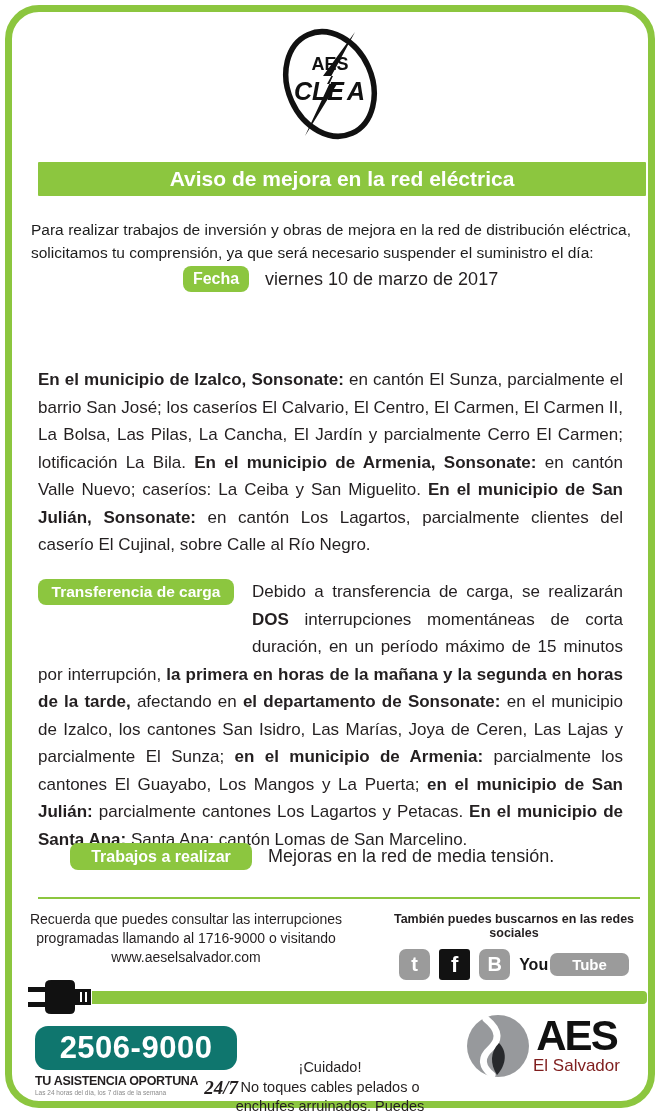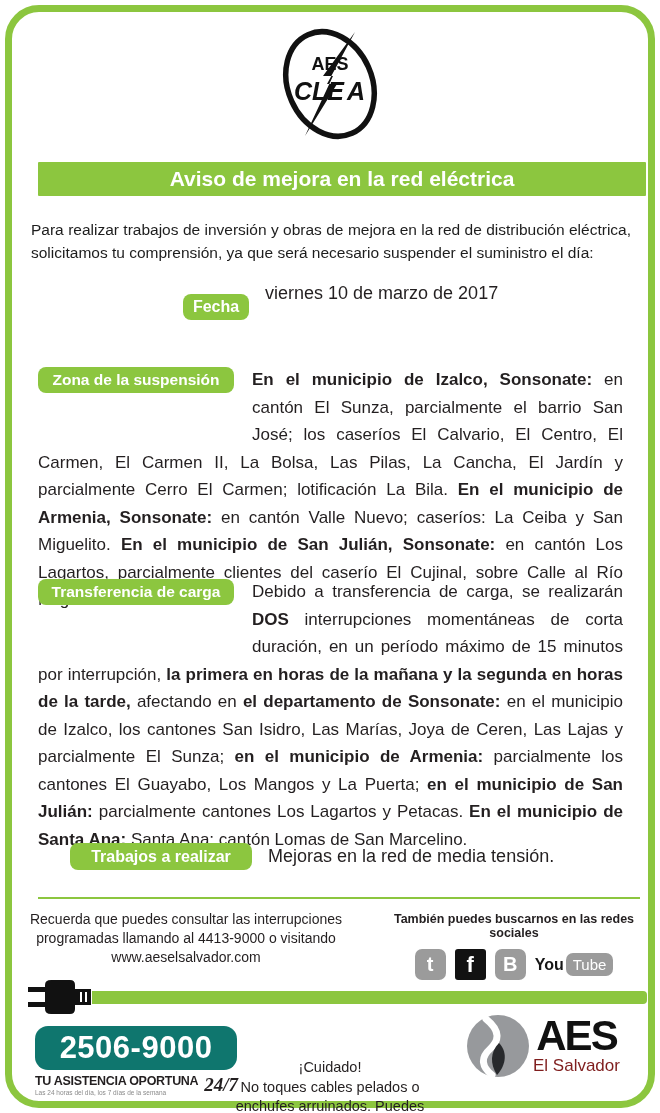--- a/index.html
+++ b/index.html
@@ -30,21 +30,21 @@
   .intro{
     position:absolute;top:202px;left:31px;width:600px;
     font-size:15.5px;line-height:23px;text-align:justify;color:#1d1d1d;
   }
 
   .badge{
     background:var(--green);color:#fff;font-weight:bold;border-radius:8px;
     display:inline-flex;align-items:center;justify-content:center;
     font-size:16px;flex:none;
   }
-  .badge.small{width:66px;height:26px;margin-top:28px;}
+  .badge.small{width:66px;height:26px;}
   .badge.wide{width:196px;height:26px;font-size:15.5px;}
   .badge.trab{width:182px;height:27px;font-size:16px;}
 
   .field-row{position:absolute;display:flex;align-items:center;}
   .row-fecha{top:266px;left:183px;}
   .row-hora{top:316px;left:183px;}
   .row-trabajos{top:843px;left:70px;}
   .field-value{margin-left:16px;font-size:18px;white-space:nowrap;}
 
   .richsection{
@@ -66,36 +66,36 @@
   .social-row{margin-top:9px;display:flex;justify-content:center;align-items:center;gap:9px;}
   .sq-icon{
     width:31px;height:31px;border-radius:7px;background:var(--gray-icon);
     color:#fff;font-weight:bold;font-size:20px;
     display:flex;align-items:center;justify-content:center;cursor:pointer;
   }
   .sq-icon.fb{background:#121212;border-radius:3px;font-size:22px;}
   .yt{display:flex;align-items:center;gap:2px;cursor:pointer;}
   .yt-you{font-weight:bold;font-size:16px;color:#161616;}
   .yt-tube{
-    background:var(--gray-icon);color:#fff;font-weight:normal;font-size:15px;
-    border-radius:7px;padding:3px 7px;
+    background:var(--gray-icon);color:#fff;font-weight:bold;font-size:15px;
+    border-radius:7px;padding:3px 22px;
   }
 
   
   .cable{position:absolute;top:991px;left:92px;right:13px;height:13px;background:var(--green);border-radius:0 4px 4px 0;}
   .plug-wrap{position:absolute;top:975px;left:28px;}
 
   
   .phone-block{position:absolute;top:1026px;left:35px;width:202px;}
   .phone-rect{
     background:#0f766e;border-radius:13px;height:44px;
     display:flex;align-items:center;justify-content:center;
     color:#fff;font-weight:bold;font-size:31px;letter-spacing:0.5px;
   }
-  .phone-tag-row{display:flex;align-items:center;margin-top:4px;}
+  .phone-tag-row{display:flex;align-items:flex-end;margin-top:4px;}
   .tag-col{display:flex;flex-direction:column;}
   .tagline{font-weight:bold;font-size:12.5px;letter-spacing:-0.3px;white-space:nowrap;}
   .subtext{font-size:6.5px;color:#8a8a8a;margin-top:1px;white-space:nowrap;}
   .badge247{font-weight:bold;font-style:italic;font-size:19px;line-height:0.9;margin-left:6px;font-family:Liberation Serif, serif;}
 
   .caution{
     position:absolute;top:1018px;left:222px;width:216px;
     text-align:center;font-size:14.5px;line-height:19.5px;margin-top:40px;
   }
 
@@ -124,41 +124,38 @@
 
   <p class="intro">Para realizar trabajos de inversión y obras de mejora en la red de distribución eléctrica, solicitamos tu comprensión, ya que será necesario suspender el suministro el día:</p>
 
   <div class="field-row row-fecha">
     <span class="badge small">Fecha</span>
     <span class="field-value">viernes 10 de marzo de 2017</span>
   </div>
 
 
   <div class="richsection sec-zona">
-    <span class="float-badge">
-      <span class="badge wide">Zona de la suspensión</span>
-    </span>
     <span><span style="font-weight: bold;">En el municipio de Izalco, Sonsonate: </span><span>en cantón El Sunza, parcialmente el barrio San José; los caseríos El Calvario, El Centro, El Carmen, El Carmen II, La Bolsa, Las Pilas, La Cancha, El Jardín y parcialmente Cerro El Carmen; lotificación La Bila. </span><span style="font-weight: bold;">En el municipio de Armenia, Sonsonate: </span><span>en cantón Valle Nuevo; caseríos: La Ceiba y San Miguelito. </span><span style="font-weight: bold;">En el municipio de San Julián, Sonsonate: </span><span>en cantón Los Lagartos, parcialmente clientes del caserío El Cujinal, sobre Calle al Río Negro.</span></span>
   </div>
 
   <div class="richsection sec-transf">
     <span class="float-badge">
       <span class="badge wide">Transferencia de carga</span>
     </span>
     <span><span>Debido a transferencia de carga, se realizarán </span><span style="font-weight: bold;">DOS </span><span>interrupciones momentáneas de corta duración, en un período máximo de 15 minutos por interrupción, </span><span style="font-weight: bold;">la primera en horas de la mañana y la segunda en horas de la tarde, </span><span>afectando en </span><span style="font-weight: bold;">el departamento de Sonsonate: </span><span>en el municipio de Izalco, los cantones San Isidro, Las Marías, Joya de Ceren, Las Lajas y parcialmente El Sunza; </span><span style="font-weight: bold;">en el municipio de Armenia: </span><span>parcialmente los cantones El Guayabo, Los Mangos y La Puerta; </span><span style="font-weight: bold;">en el municipio de San Julián: </span><span>parcialmente cantones Los Lagartos y Petacas. </span><span style="font-weight: bold;">En el municipio de Santa Ana: </span><span>Santa Ana; cantón Lomas de San Marcelino.</span></span>
   </div>
 
   <div class="field-row row-trabajos">
     <span class="badge trab">Trabajos a realizar</span>
     <span class="field-value">Mejoras en la red de media tensión.</span>
   </div>
 
   <div class="separator"></div>
 
-  <div class="footer-left">Recuerda que puedes consultar las interrupciones programadas llamando al 4413-9000 o visitando www.aeselsalvador.com</div>
+  <div class="footer-left">Recuerda que puedes consultar las interrupciones programadas llamando al 1716-9000 o visitando www.aeselsalvador.com</div>
 
   <div class="footer-right">
     <div class="social-title">También puedes buscarnos en las redes sociales</div>
     <div class="social-row">
       <span class="sq-icon">t</span>
       <span class="sq-icon fb">f</span>
       <span class="sq-icon">B</span>
       <span class="yt">
         <span class="yt-you">You</span>
         <span class="yt-tube">Tube</span>

